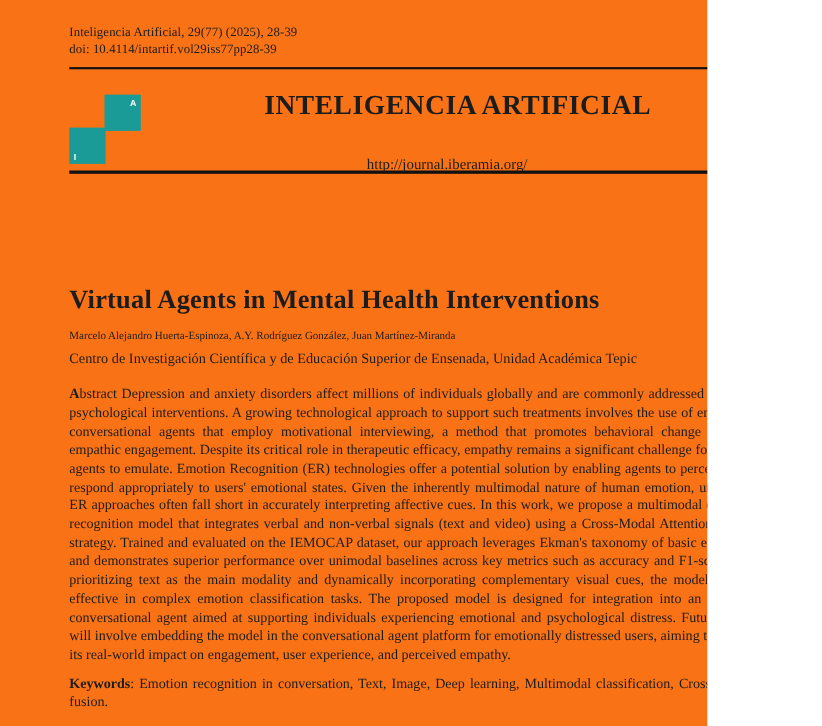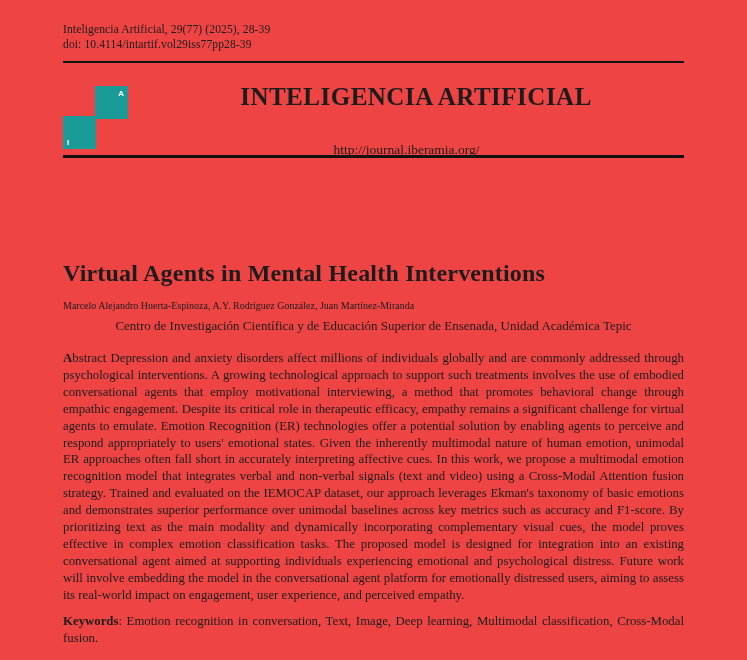--- a/index.html
+++ b/index.html
@@ -1,20 +1,20 @@
 <!DOCTYPE html>
 <html><head>
 <meta charset="utf-8">
 <style>
   html, body { margin: 0; padding: 0; background: #ffffff; }
   .page {
     position: relative;
-    width: 747px;
+    width: 643px;
     height: 660px;
-    background: #ef4444;
+    background: #f97316;
     overflow: hidden;
     font-family: "Liberation Serif", "DejaVu Serif", serif;
     color: #1c1c1c;
   }
   .content {
     position: absolute;
     left: 63px;
     width: 621px;
     top: 0;
   }
@@ -38,21 +38,21 @@
   .logo .sq-i { left: 0; top: 30px; justify-content: flex-start; align-items: flex-end; }
   .logo .sq-i span { margin: 0 0 2px 4px; }
 
   .mast-center { flex: 1 1 auto; text-align: center; }
   .journal-title { margin-top: 20px; font-size: 25px; font-weight: bold; letter-spacing: 0.5px; padding-left: 19px; }
   .journal-url { margin-top: 13px; font-size: 13.5px; color: #1c1c1c; text-decoration: none; display: inline-block; }
 
   
   .paper-title { margin: 70px 0 0 0; font-size: 24px; font-weight: bold; line-height: 30px; letter-spacing: 0.2px; }
   .authors { margin-top: 8px; font-size: 10px; line-height: 19px; }
-  .affiliation { margin-top: 3px; font-size: 13px; line-height: 16px; text-align: center; }
+  .affiliation { margin-top: 3px; font-size: 13px; line-height: 16px; }
   .emails { font-size: 13px; line-height: 16px; }
 
   .abstract {
     margin: 16px 0 0 0;
     font-size: 12.8px;
     line-height: 16.9px;
     text-align: justify;
   }
   .abstract b { font-weight: bold; }
 

